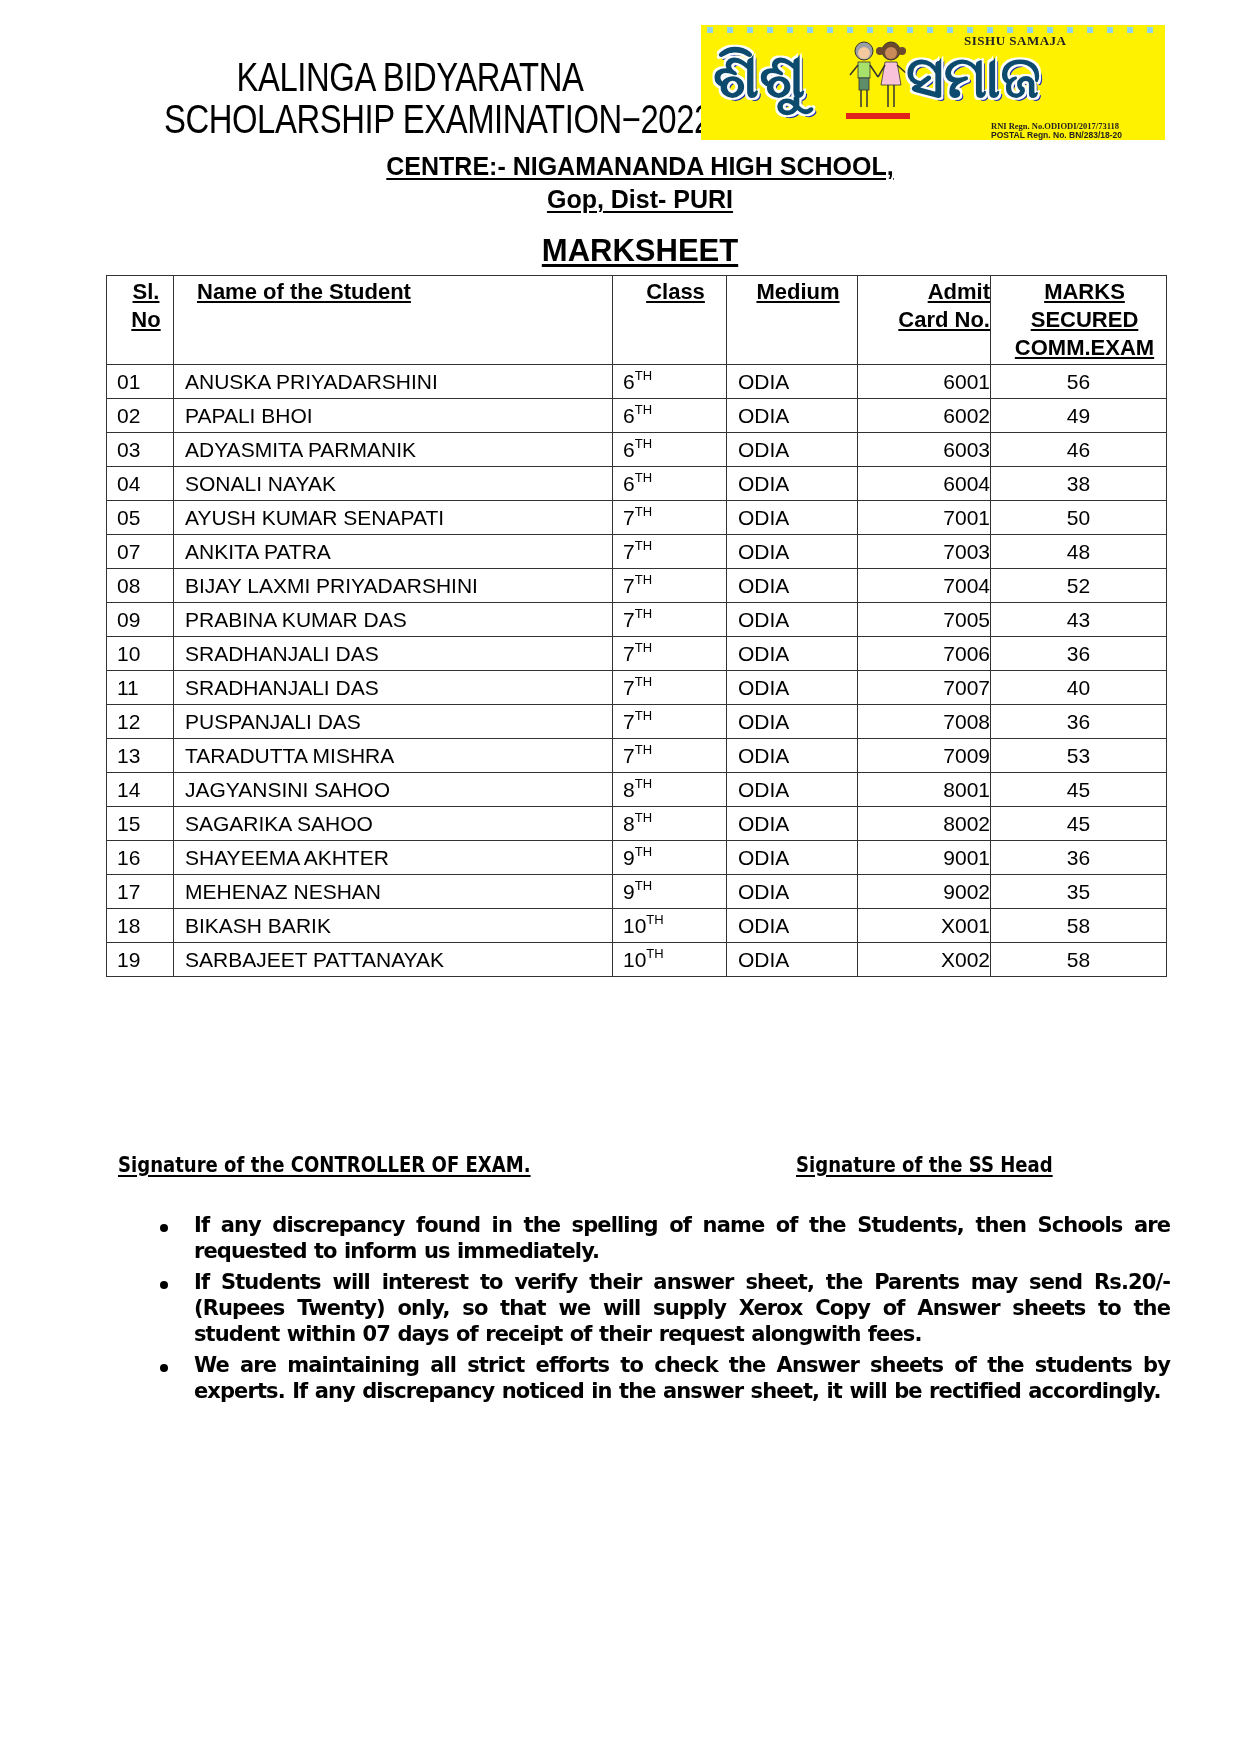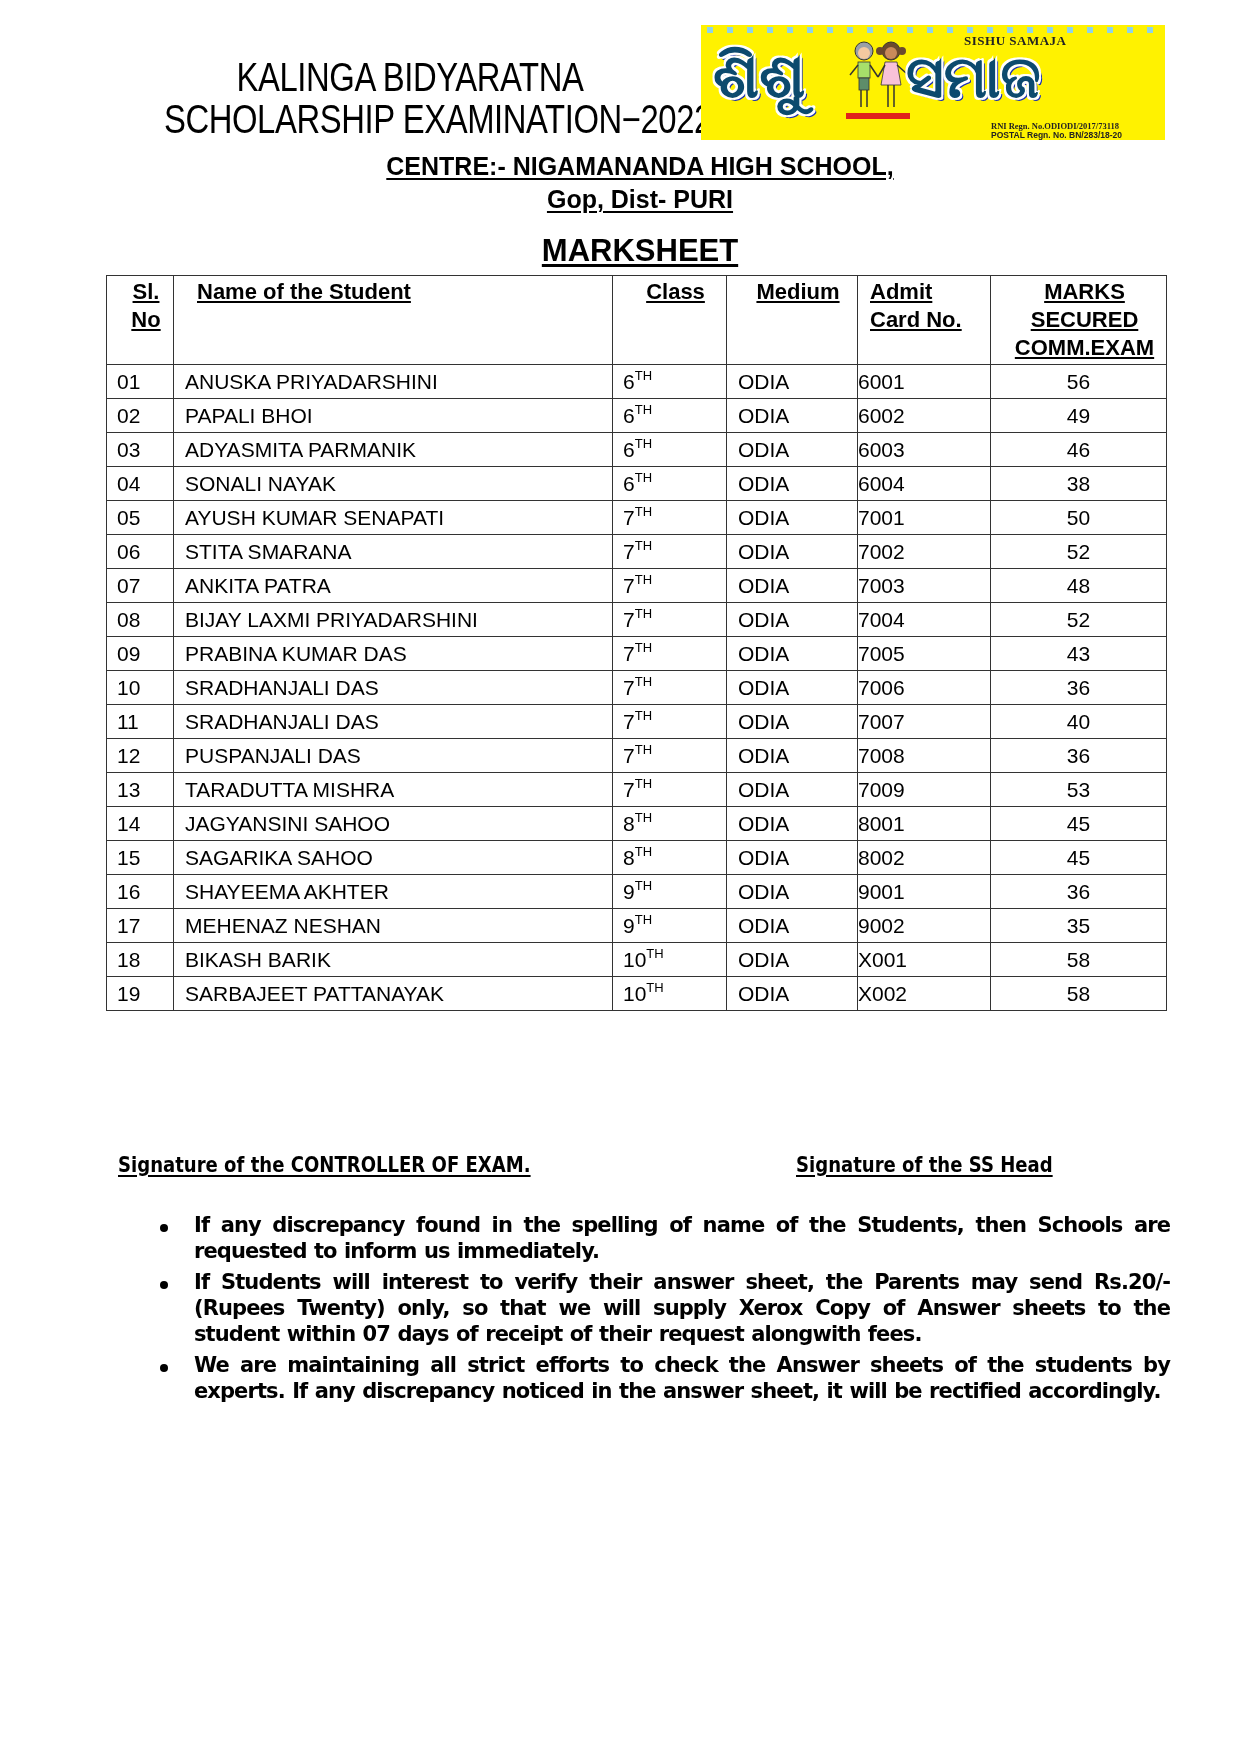--- a/index.html
+++ b/index.html
@@ -35,21 +35,21 @@
     table.marks th { height: 86px; vertical-align: top; font-weight: bold; font-size: 22px; line-height: 28px; padding-top: 2px; }
     table.marks th span { text-decoration: underline; text-decoration-thickness: 2px; text-underline-offset: 2px; margin-left: 12px; }
     table.marks td { height: 33px; font-size: 21px; vertical-align: middle; }
     .c-sl { width: 56px; text-align: left; padding-left: 10px !important; }
     th.c-sl { text-align: center; padding-left: 0 !important; }
     .c-name { width: 427px; text-align: left; padding-left: 11px !important; }
     .c-class { width: 103px; text-align: left; padding-left: 10px !important; }
     th.c-class { text-align: center; padding-left: 0 !important; }
     .c-medium { width: 119px; text-align: left; padding-left: 11px !important; }
     th.c-medium { text-align: center; padding-left: 0 !important; }
-    .c-admit { width: 132px; text-align: left; }
+    .c-admit { width: 132px; text-align: right; }
     .c-marks { width: 175px; text-align: center; }
     td.c-class sup { font-size: 13px; vertical-align: 9px; line-height: 0; }
 
     .sig { position: absolute; top: 1153px; font-family: "DejaVu Sans", sans-serif; font-weight: bold; font-size: 21px; transform: scaleX(0.86); transform-origin: left; white-space: nowrap; }
     .sig span { text-decoration: underline; text-decoration-thickness: 2px; text-underline-offset: 3px; }
     .sig.left { left: 118px; }
     .sig.right { left: 796px; }
 
     .notes { position: absolute; left: 150px; top: 1212px; width: 1020px; margin: 0; padding: 0; list-style: none; font-family: "DejaVu Sans", sans-serif; font-weight: bold; }
     .notes li { position: relative; padding-left: 44px; margin-bottom: 5px; }
@@ -144,28 +144,20 @@
       </tr>
       <tr>
         <td class="c-sl">05</td>
         <td class="c-name">AYUSH KUMAR SENAPATI</td>
         <td class="c-class"><span>7</span><sup>TH</sup></td>
         <td class="c-medium">ODIA</td>
         <td class="c-admit">7001</td>
         <td class="c-marks">50</td>
       </tr>
       <tr>
-        <td class="c-sl">06</td>
-        <td class="c-name">STITA SMARANA</td>
-        <td class="c-class"><span>7</span><sup>TH</sup></td>
-        <td class="c-medium">ODIA</td>
-        <td class="c-admit">7002</td>
-        <td class="c-marks">52</td>
-      </tr>
-      <tr>
         <td class="c-sl">07</td>
         <td class="c-name">ANKITA PATRA</td>
         <td class="c-class"><span>7</span><sup>TH</sup></td>
         <td class="c-medium">ODIA</td>
         <td class="c-admit">7003</td>
         <td class="c-marks">48</td>
       </tr>
       <tr>
         <td class="c-sl">08</td>
         <td class="c-name">BIJAY LAXMI PRIYADARSHINI</td>

